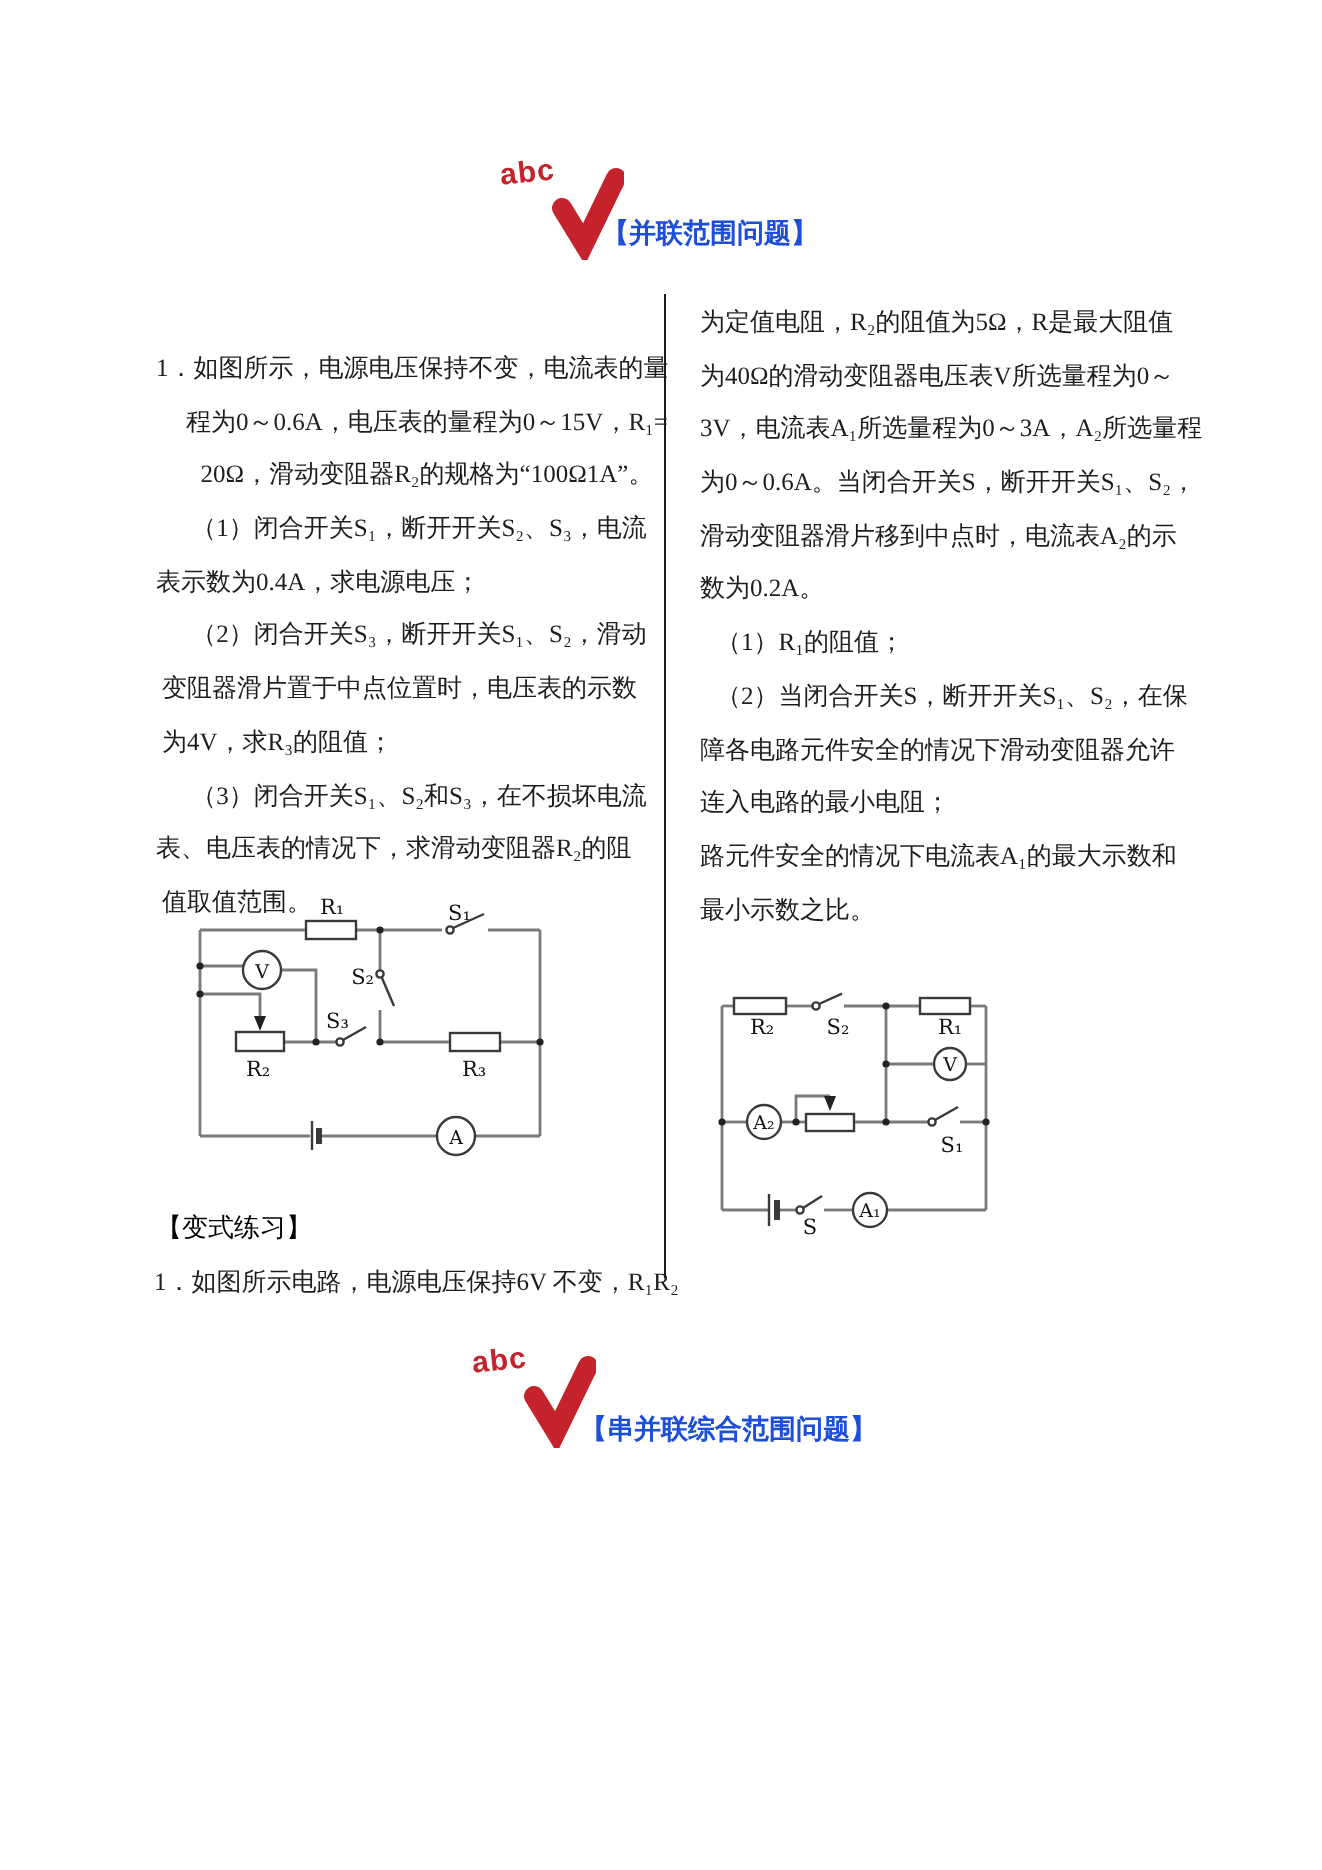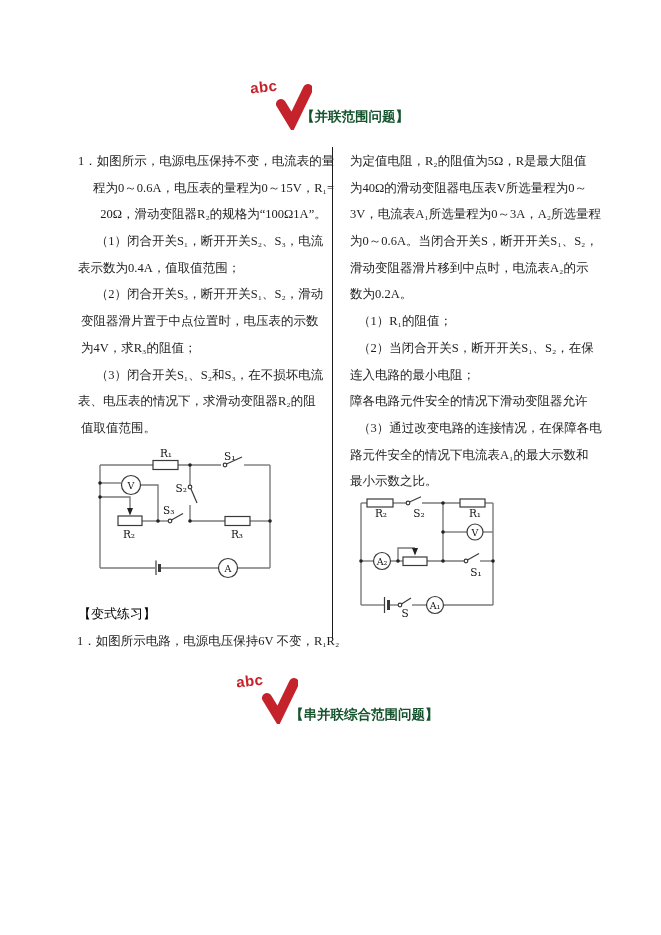--- a/index.html
+++ b/index.html
@@ -12,21 +12,21 @@
   .logo{position:absolute;width:62px;height:56px;}
   .logo .abc{
     position:absolute;left:0;top:0;color:#c4232b;
     font-family:"Liberation Sans","DejaVu Sans",sans-serif;
     font-weight:700;font-size:15px;transform:rotate(-6deg);letter-spacing:0.5px;
   }
   .logo svg{position:absolute;left:26px;top:4px;}
   
   .sec-header{
     position:absolute;font-family:Liberation Mono, monospace;
-    font-weight:700;font-size:13.5px;color:#14532d;white-space:nowrap;
+    font-weight:700;font-size:13.5px;color:#1d4ed8;white-space:nowrap;
   }
   
   .col{position:absolute;top:148px;font-size:12.5px;line-height:26.7px;}
   .col .ln{height:26.7px;white-space:nowrap;}
   .i0{padding-left:0;}
   .i1{padding-left:15px;text-align:center;}
   .i2{padding-left:7px;text-align:center;}
   .i3{padding-left:3px;}
   .i4{padding-left:8px;}
   .divider{position:absolute;left:332px;top:147px;width:1.4px;height:492px;background:#1a1a1a;}
@@ -53,46 +53,45 @@
     <span class="abc">abc</span>
     <svg width="36" height="48" viewBox="0 0 36 48">
       <path d="M5 22 L16 40 L32 7" fill="none" stroke="#c4232b" stroke-width="10" stroke-linecap="round" stroke-linejoin="miter"></path>
     </svg>
   </div>
 
   <div class="sec-header" style="left:301px;top:108px;">【并联范围问题】</div>
 
   <div class="divider"></div>
 
-  <div class="col" style="left:78px;width:256px;">
+  <div class="col" style="left:78px;width:256px;margin-top:23px;">
     <div class="ln i0">1．如图所示，电源电压保持不变，电流表的量</div>
     <div class="ln i1">程为0～0.6A，电压表的量程为0～15V，R₁=</div>
     <div class="ln i1">20Ω，滑动变阻器R₂的规格为“100Ω1A”。</div>
     <div class="ln i2">（1）闭合开关S₁，断开开关S₂、S₃，电流</div>
-    <div class="ln i0">表示数为0.4A，值取值范围；</div>
+    <div class="ln i0">表示数为0.4A，求电源电压；</div>
     <div class="ln i2">（2）闭合开关S₃，断开开关S₁、S₂，滑动</div>
     <div class="ln i3">变阻器滑片置于中点位置时，电压表的示数</div>
     <div class="ln i3">为4V，求R₃的阻值；</div>
     <div class="ln i2">（3）闭合开关S₁、S₂和S₃，在不损坏电流</div>
     <div class="ln i0">表、电压表的情况下，求滑动变阻器R₂的阻</div>
     <div class="ln i3">值取值范围。</div>
   </div>
 
   <div class="col" style="left:350px;width:262px;">
     <div class="ln i0">为定值电阻，R₂的阻值为5Ω，R是最大阻值</div>
     <div class="ln i0">为40Ω的滑动变阻器电压表V所选量程为0～</div>
     <div class="ln i0">3V，电流表A₁所选量程为0～3A，A₂所选量程</div>
     <div class="ln i0">为0～0.6A。当闭合开关S，断开开关S₁、S₂，</div>
     <div class="ln i0">滑动变阻器滑片移到中点时，电流表A₂的示</div>
     <div class="ln i0">数为0.2A。</div>
     <div class="ln i4">（1）R₁的阻值；</div>
     <div class="ln i4">（2）当闭合开关S，断开开关S₁、S₂，在保</div>
+    <div class="ln i0">障各电路元件安全的情况下滑动变阻器允许</div>
     <div class="ln i0">连入电路的最小电阻；</div>
-    <div class="ln i0">障各电路元件安全的情况下滑动变阻器允许</div>
-    <div class="ln i4">（3）通过改变电路的连接情况，在保障各电</div>
     <div class="ln i0">路元件安全的情况下电流表A₁的最大示数和</div>
     <div class="ln i0">最小示数之比。</div>
   </div>
 
   <svg class="circuit" style="left:95px;top:448px;" width="185" height="134" viewBox="0 0 185 134">
     <g stroke="#7a7a7a" stroke-width="1.4" fill="none">
       <path d="M5 17 V120"></path>
       <path d="M175 17 V120"></path>
       <path d="M5 17 H58"></path>
       <path d="M83 17 H126"></path>

